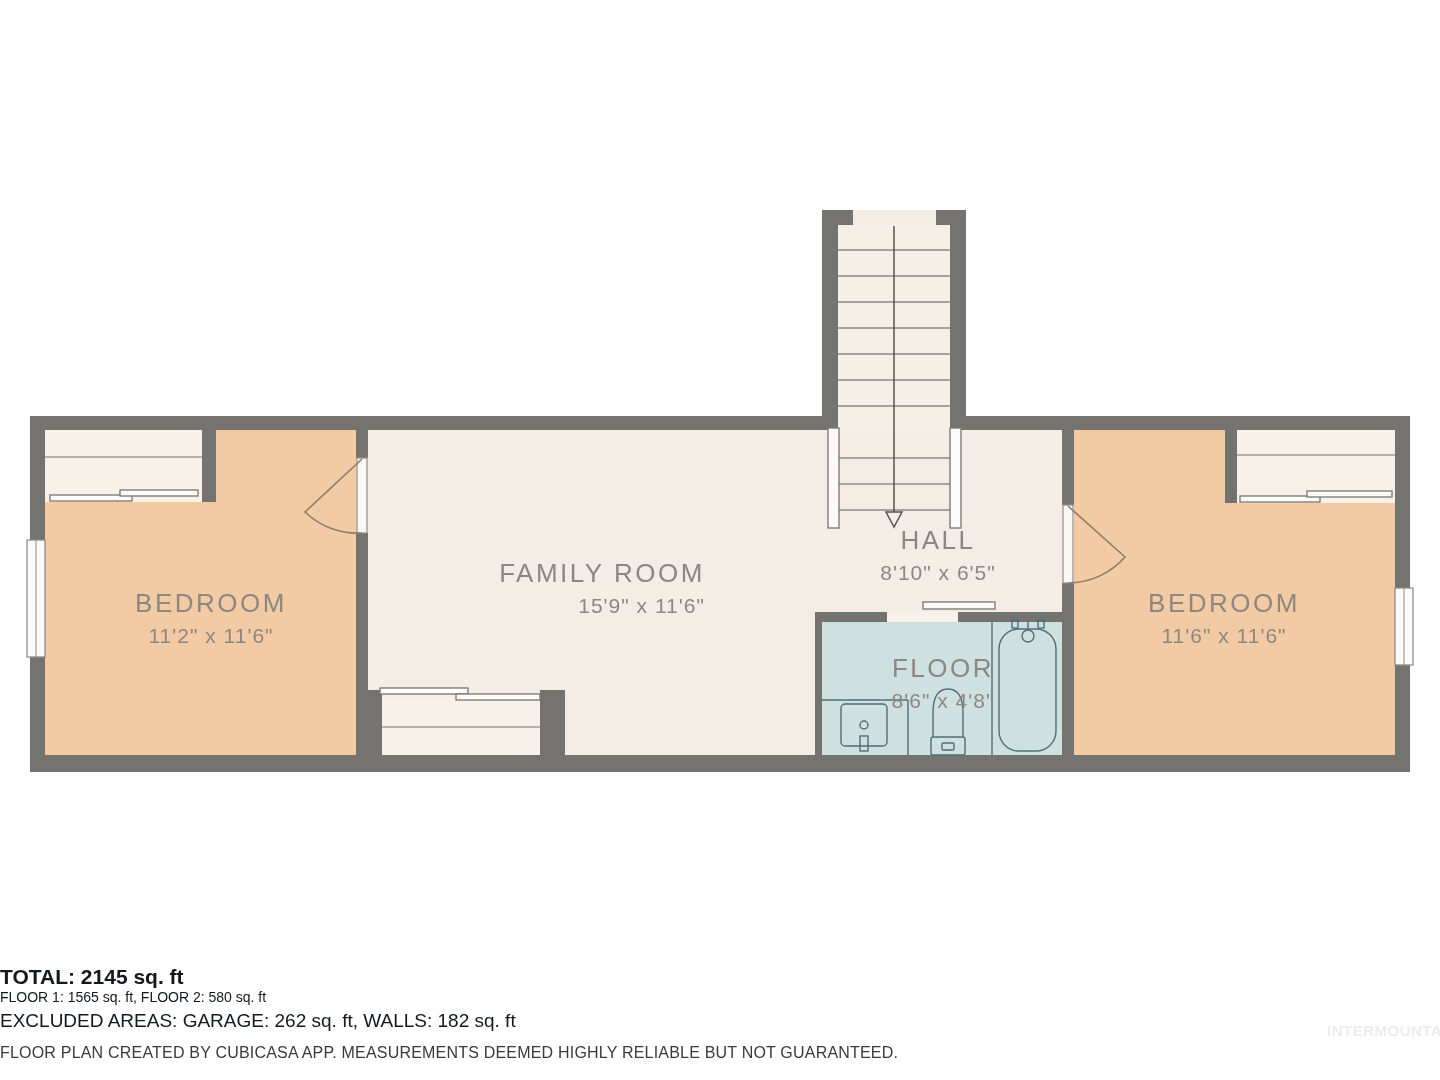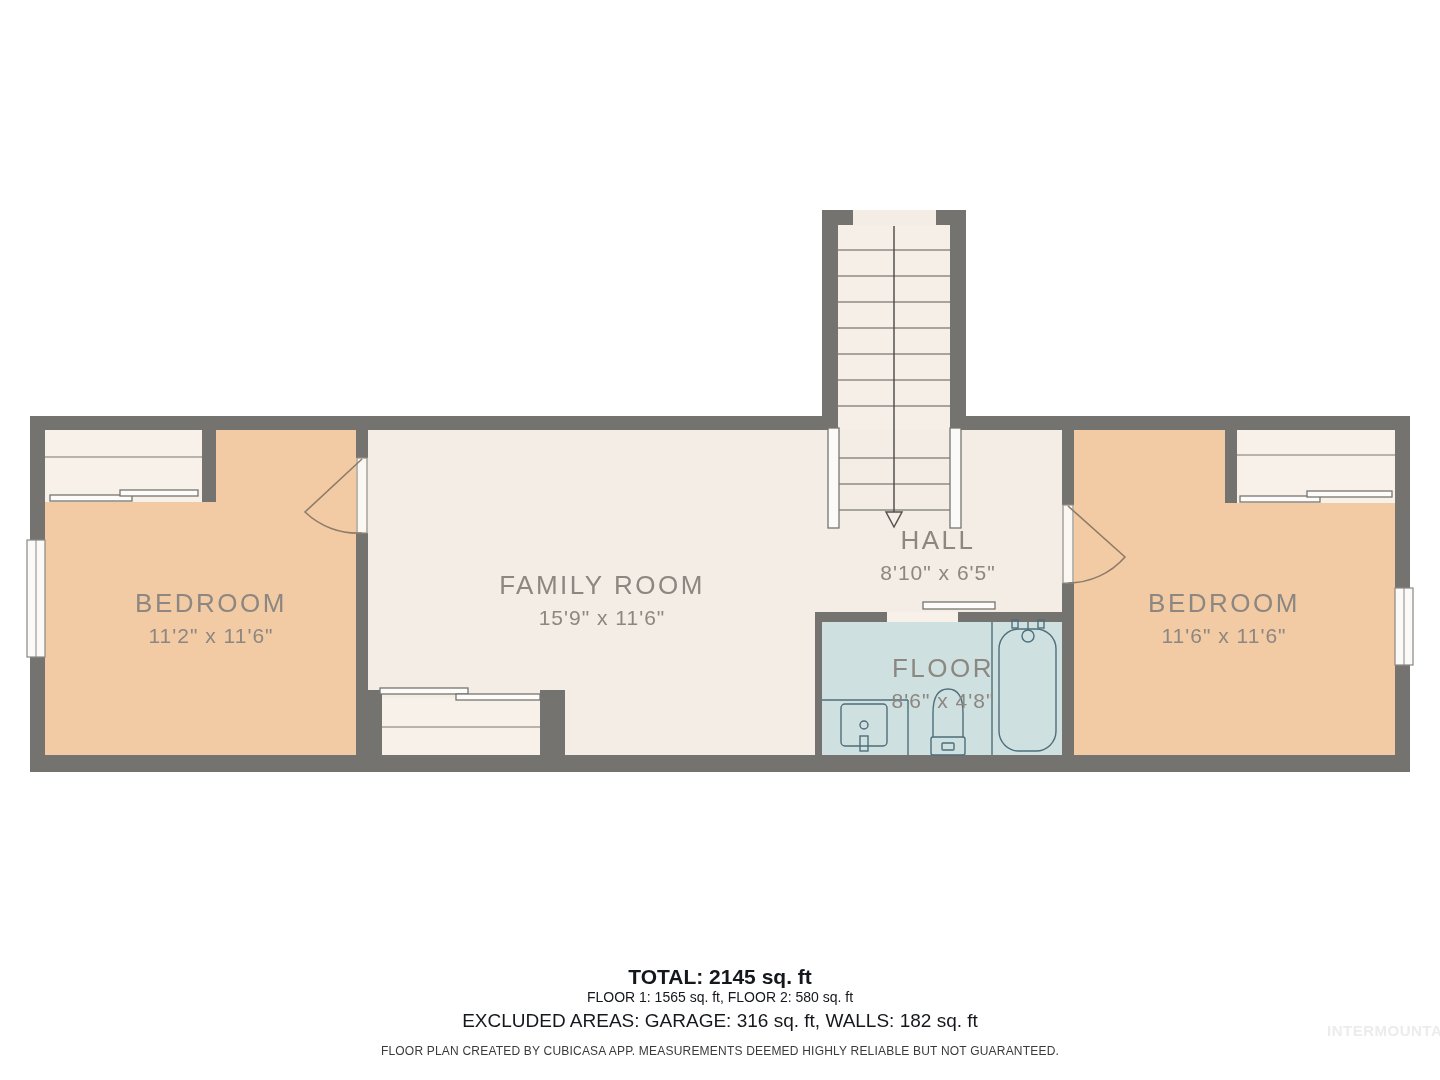--- a/index.html
+++ b/index.html
@@ -2,25 +2,25 @@
 <html><head>
 <meta charset="utf-8">
 <style>
   html,body{margin:0;padding:0;background:#ffffff;}
   #page{position:relative;width:1440px;height:1080px;background:#ffffff;overflow:hidden;
         font-family:"Liberation Sans", sans-serif;}
   #plan-svg{position:absolute;left:0;top:0;}
   .room-label{position:absolute;transform:translateX(-50%);text-align:center;color:#8d8781;}
   .room-name{font-size:26px;letter-spacing:2.5px;font-weight:400;white-space:nowrap;}
   .room-dims{font-size:21px;letter-spacing:1px;margin-top:5px;white-space:nowrap;}
-  .footer{position:absolute;left:0;width:1440px;text-align:center;color:#14171c;}
+  .footer{position:absolute;left:0;width:1440px;color:#14171c;}
   .footer-total{top:965px;font-size:21px;font-weight:bold;}
   .footer-floors{top:989px;font-size:14px;}
   .footer-excluded{top:1010px;font-size:19px;}
-  .footer-disclaimer{top:1044px;font-size:12px;color:#3a3a3a;letter-spacing:0.2px;}
+  .footer-disclaimer{top:1044px;font-size:16px;color:#3a3a3a;letter-spacing:0.2px;}
   .watermark{position:absolute;left:1327px;top:1022px;font-size:15px;font-weight:bold;
              color:#ebeceb;letter-spacing:0.5px;white-space:nowrap;}
 </style>
 </head>
 <body>
 
 <div id="page">
 
   <svg id="plan-svg" width="1440" height="1080" viewBox="0 0 1440 1080">
 
@@ -137,21 +137,21 @@
         <circle cx="1028" cy="636" r="6"></circle>
       </g>
     </g>
   </svg>
 
   <div class="room-label" style="left:211px;top:588px;">
     <div class="room-name">BEDROOM</div>
     <div class="room-dims">11'2" x 11'6"</div>
   </div>
 
-  <div class="room-label" style="left:602px;top:570px;">
+  <div class="room-label" style="left:602px;top:558px;text-align:right;">
     <div class="room-name">FAMILY ROOM</div>
     <div class="room-dims">15'9" x 11'6"</div>
   </div>
 
   <div class="room-label" style="left:938px;top:525px;">
     <div class="room-name">HALL</div>
     <div class="room-dims">8'10" x 6'5"</div>
   </div>
 
   <div class="room-label" style="left:943px;top:653px;">
@@ -159,18 +159,18 @@
     <div class="room-dims">8'6" x 4'8"</div>
   </div>
 
   <div class="room-label" style="left:1224px;top:588px;">
     <div class="room-name">BEDROOM</div>
     <div class="room-dims">11'6" x 11'6"</div>
   </div>
 
   <div class="footer footer-total">TOTAL: 2145 sq. ft</div>
   <div class="footer footer-floors">FLOOR 1: 1565 sq. ft, FLOOR 2: 580 sq. ft</div>
-  <div class="footer footer-excluded">EXCLUDED AREAS: GARAGE: 316 sq. ft, WALLS: 182 sq. ft</div>
+  <div class="footer footer-excluded">EXCLUDED AREAS: GARAGE: 262 sq. ft, WALLS: 182 sq. ft</div>
   <div class="footer footer-disclaimer">FLOOR PLAN CREATED BY CUBICASA APP. MEASUREMENTS DEEMED HIGHLY RELIABLE BUT NOT GUARANTEED.</div>
 
   <div class="watermark">INTERMOUNTAIN</div>
 
 </div>
 
 </body></html>

